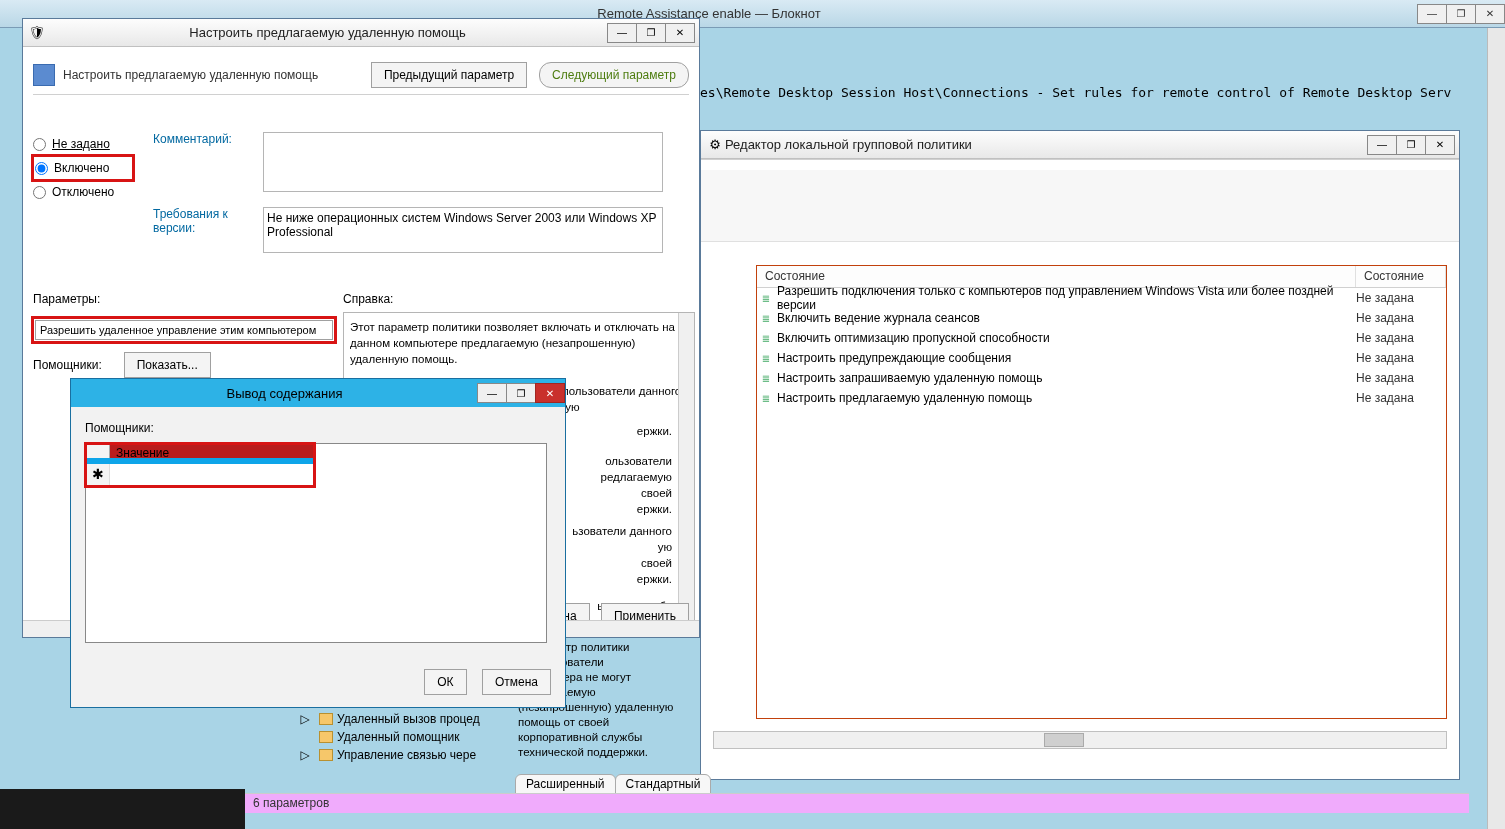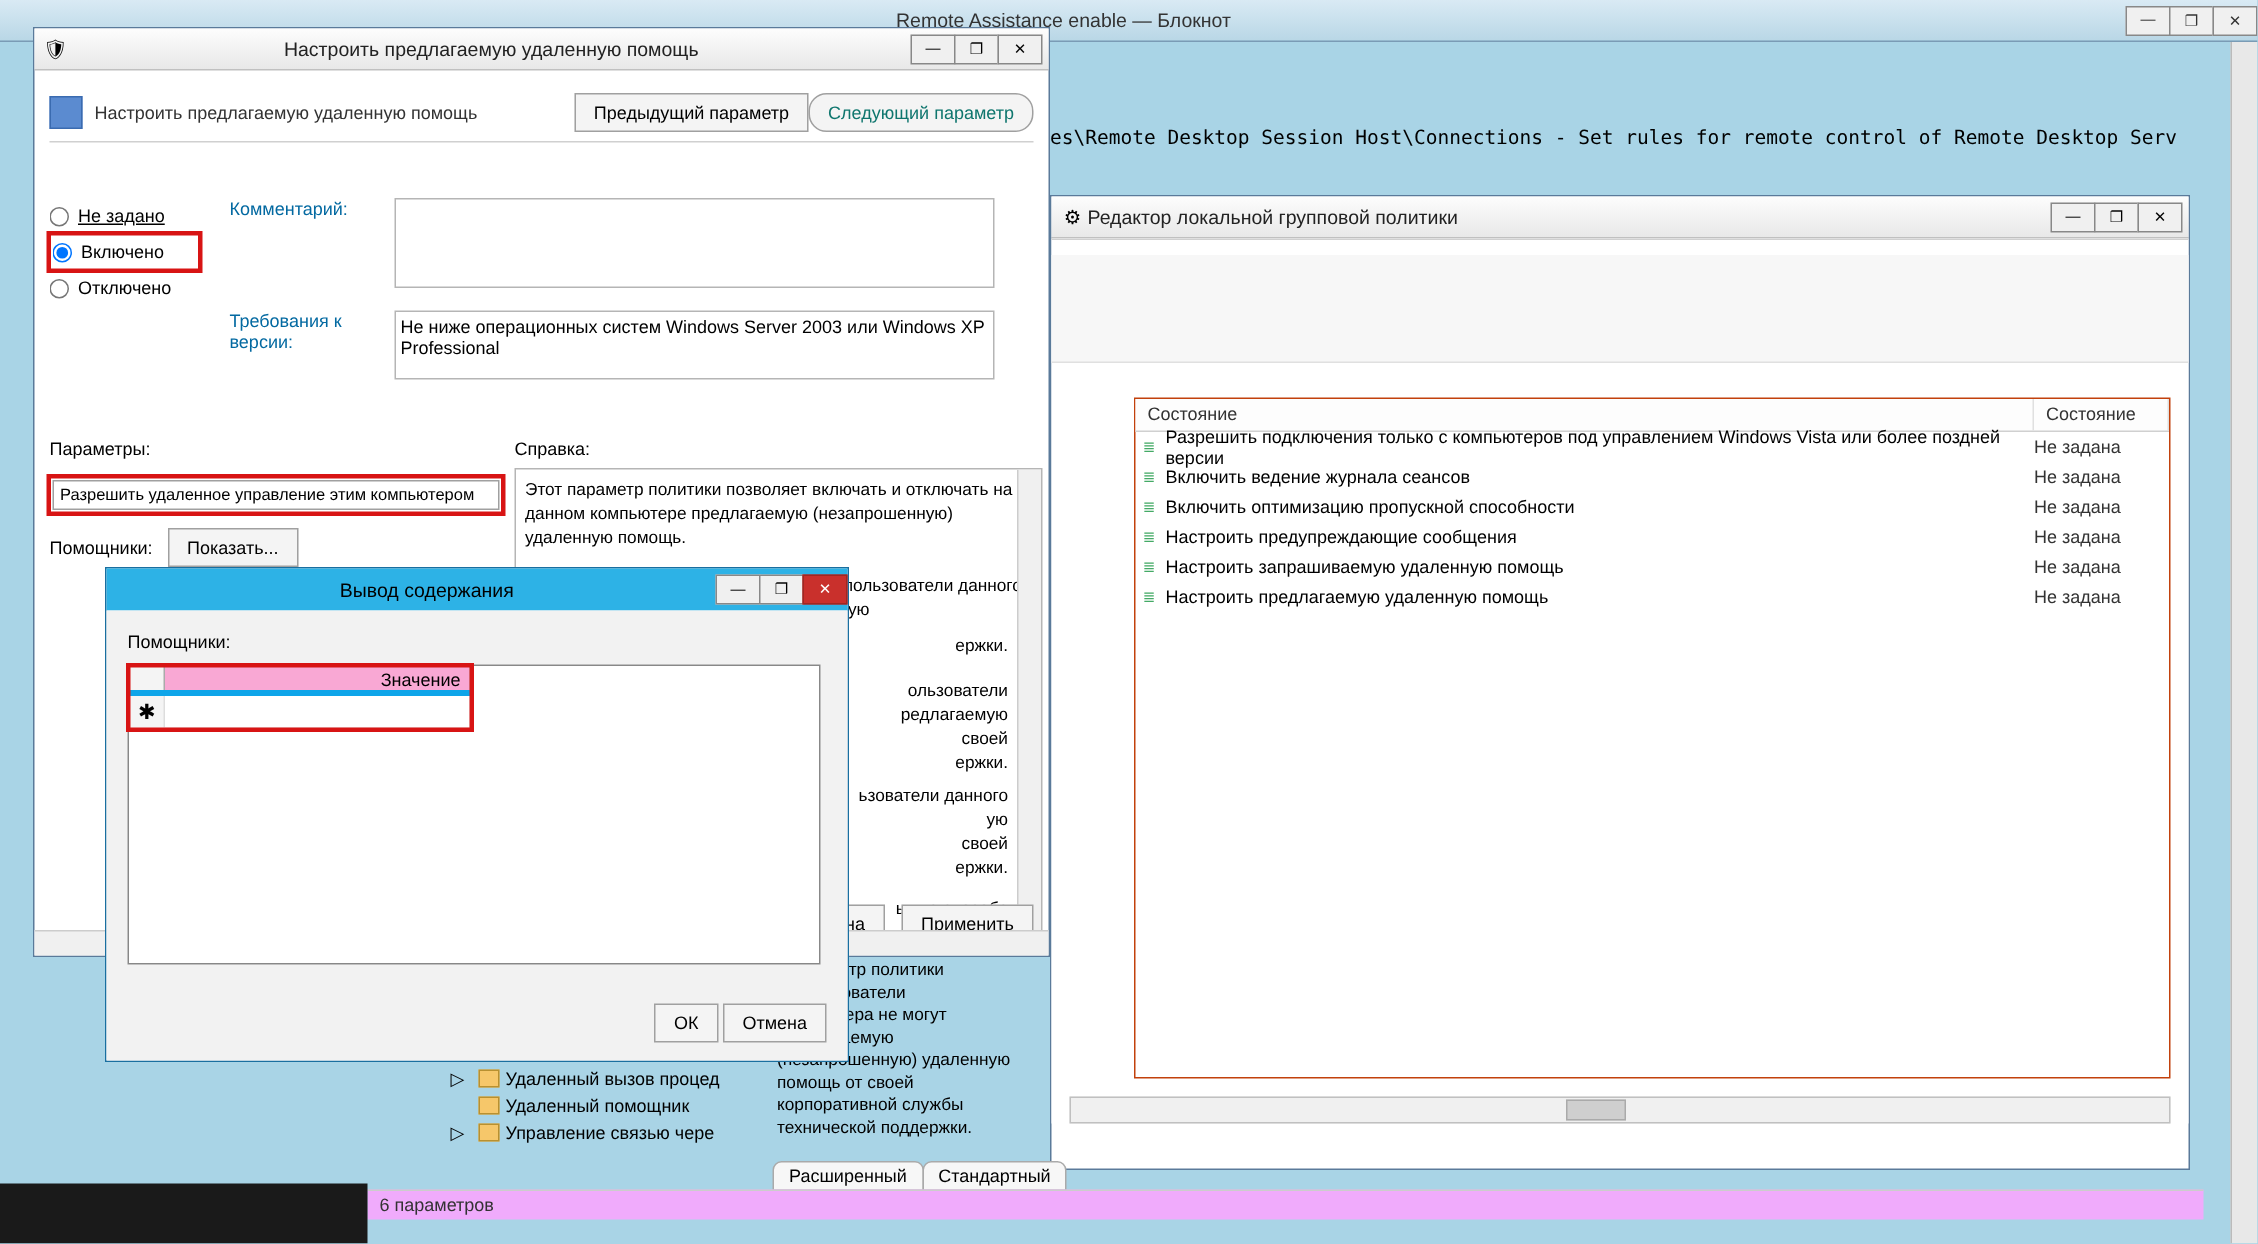--- a/index.html
+++ b/index.html
@@ -100,23 +100,23 @@
   .policy .body { position:absolute; top:28px; left:0; right:0; bottom:0; padding: 8px 10px; }
   .policy-header {
     display: flex; align-items: center; height: 40px;
     border-bottom: 1px solid #d0d0d0;
   }
   .policy-header .icn { width: 22px; height: 22px; background: #5b8bd0; border:1px solid #3a6bb0; margin-right: 8px; }
   .policy-header .pname { flex:1; font-size: 12px; color: #333; }
   .pbtn {
     height: 26px; padding: 0 12px;
     border: 1px solid #a0a0a0; background: #f4f4f4;
-    font-size: 12px; cursor: pointer; margin-left: 0;
-  }
-  .pbtn:disabled { color: #0f766e; border-radius: 12px; }
+    font-size: 12px; cursor: pointer; margin-left: 12px;
+  }
+  .pbtn:disabled { color: #4d7c0f; border-radius: 12px; }
   .radios { position:absolute; left: 10px; top: 85px; width: 100px; }
   .radio-line { display:flex; align-items:center; height: 24px; }
   .radio-line input { margin-right: 6px; }
   .radio-line label { text-decoration: underline dotted rgba(0,0,0,0); }
   .radio-line.ul label { text-decoration: underline; }
   .hl-red { outline: 3px solid #d81414; outline-offset: -1px; }
   .kv-row { position:absolute; display:flex; align-items:flex-start; }
   .kv-label { width: 110px; color:#0369a1; }
   .txtbox {
     border: 1px solid #b5b5b5; background: #fff;
@@ -156,21 +156,21 @@
     height: 28px; background: #2db2e6;
     display:flex; align-items:center; color:#000; font-size:13px;
   }
   .showdlg .tb .title { flex:1; text-align:center; }
   .showdlg .tb .win-btn.close { background:#c9302c; color:#fff; border-color:#a02722; }
   .showdlg .body { position:absolute; top:28px; left:0; right:0; bottom:0; background:#f2f2f2; padding: 14px; }
   .grid {
     width: calc(100% - 4px); height: 200px;
     border: 1px solid #888; background:#fff;
   }
-  .grid .ghdr { display:flex; height:20px; background:#f9a8d4; border-bottom:4px solid #0ea5e9;text-align:right; }
+  .grid .ghdr { display:flex; height:20px; background:#b91c1c; border-bottom:6px solid #0ea5e9; }
   .grid .ghdr .gc { border-right:1px solid #aaa; padding:2px 6px; font-size:12px; }
   .grid .grow { display:flex; height:22px; border-bottom:1px solid #ddd; }
   .grid .grow .gc { border-right:1px solid #ddd; padding:2px 6px; }
   .grid .rowmark { width:24px; text-align:center; font-size:14px; background:#f4f4f4; }
   
   .tree-frag {
     position:absolute; left: 295px; top: 710px; width: 210px;
     font-size: 12px;
   }
   .tree-frag .tnode { display:flex; align-items:center; height:18px; }

